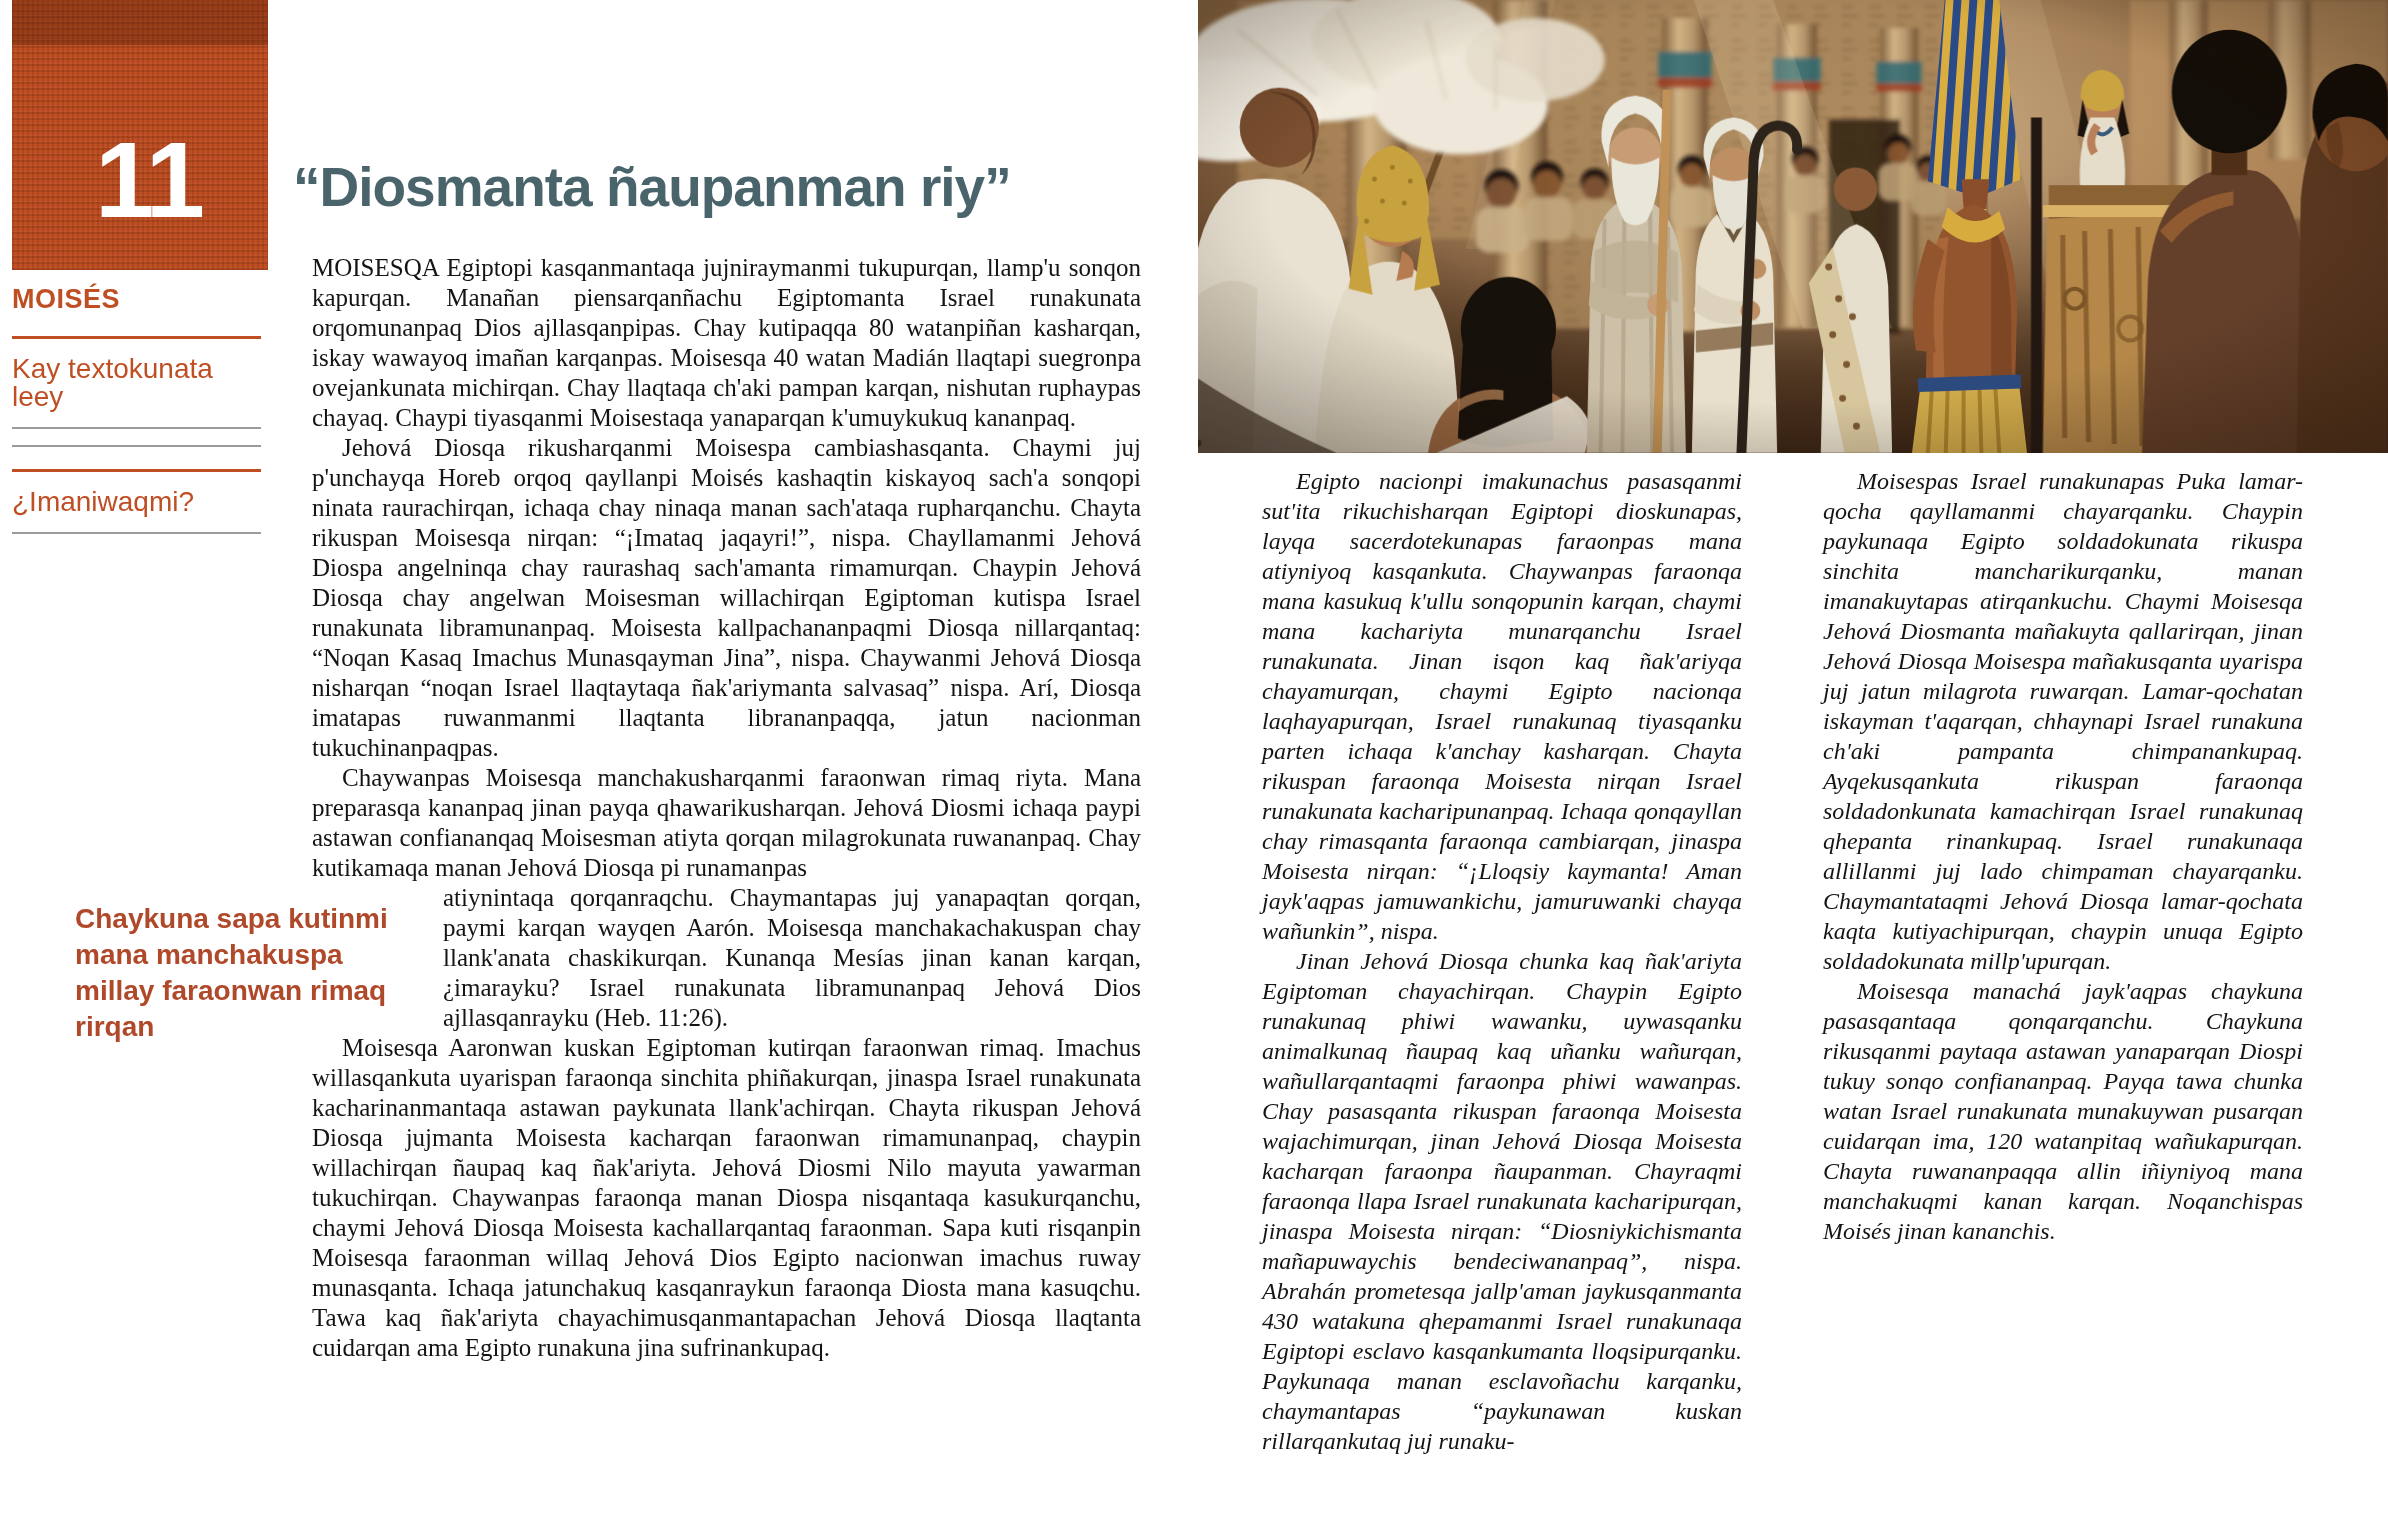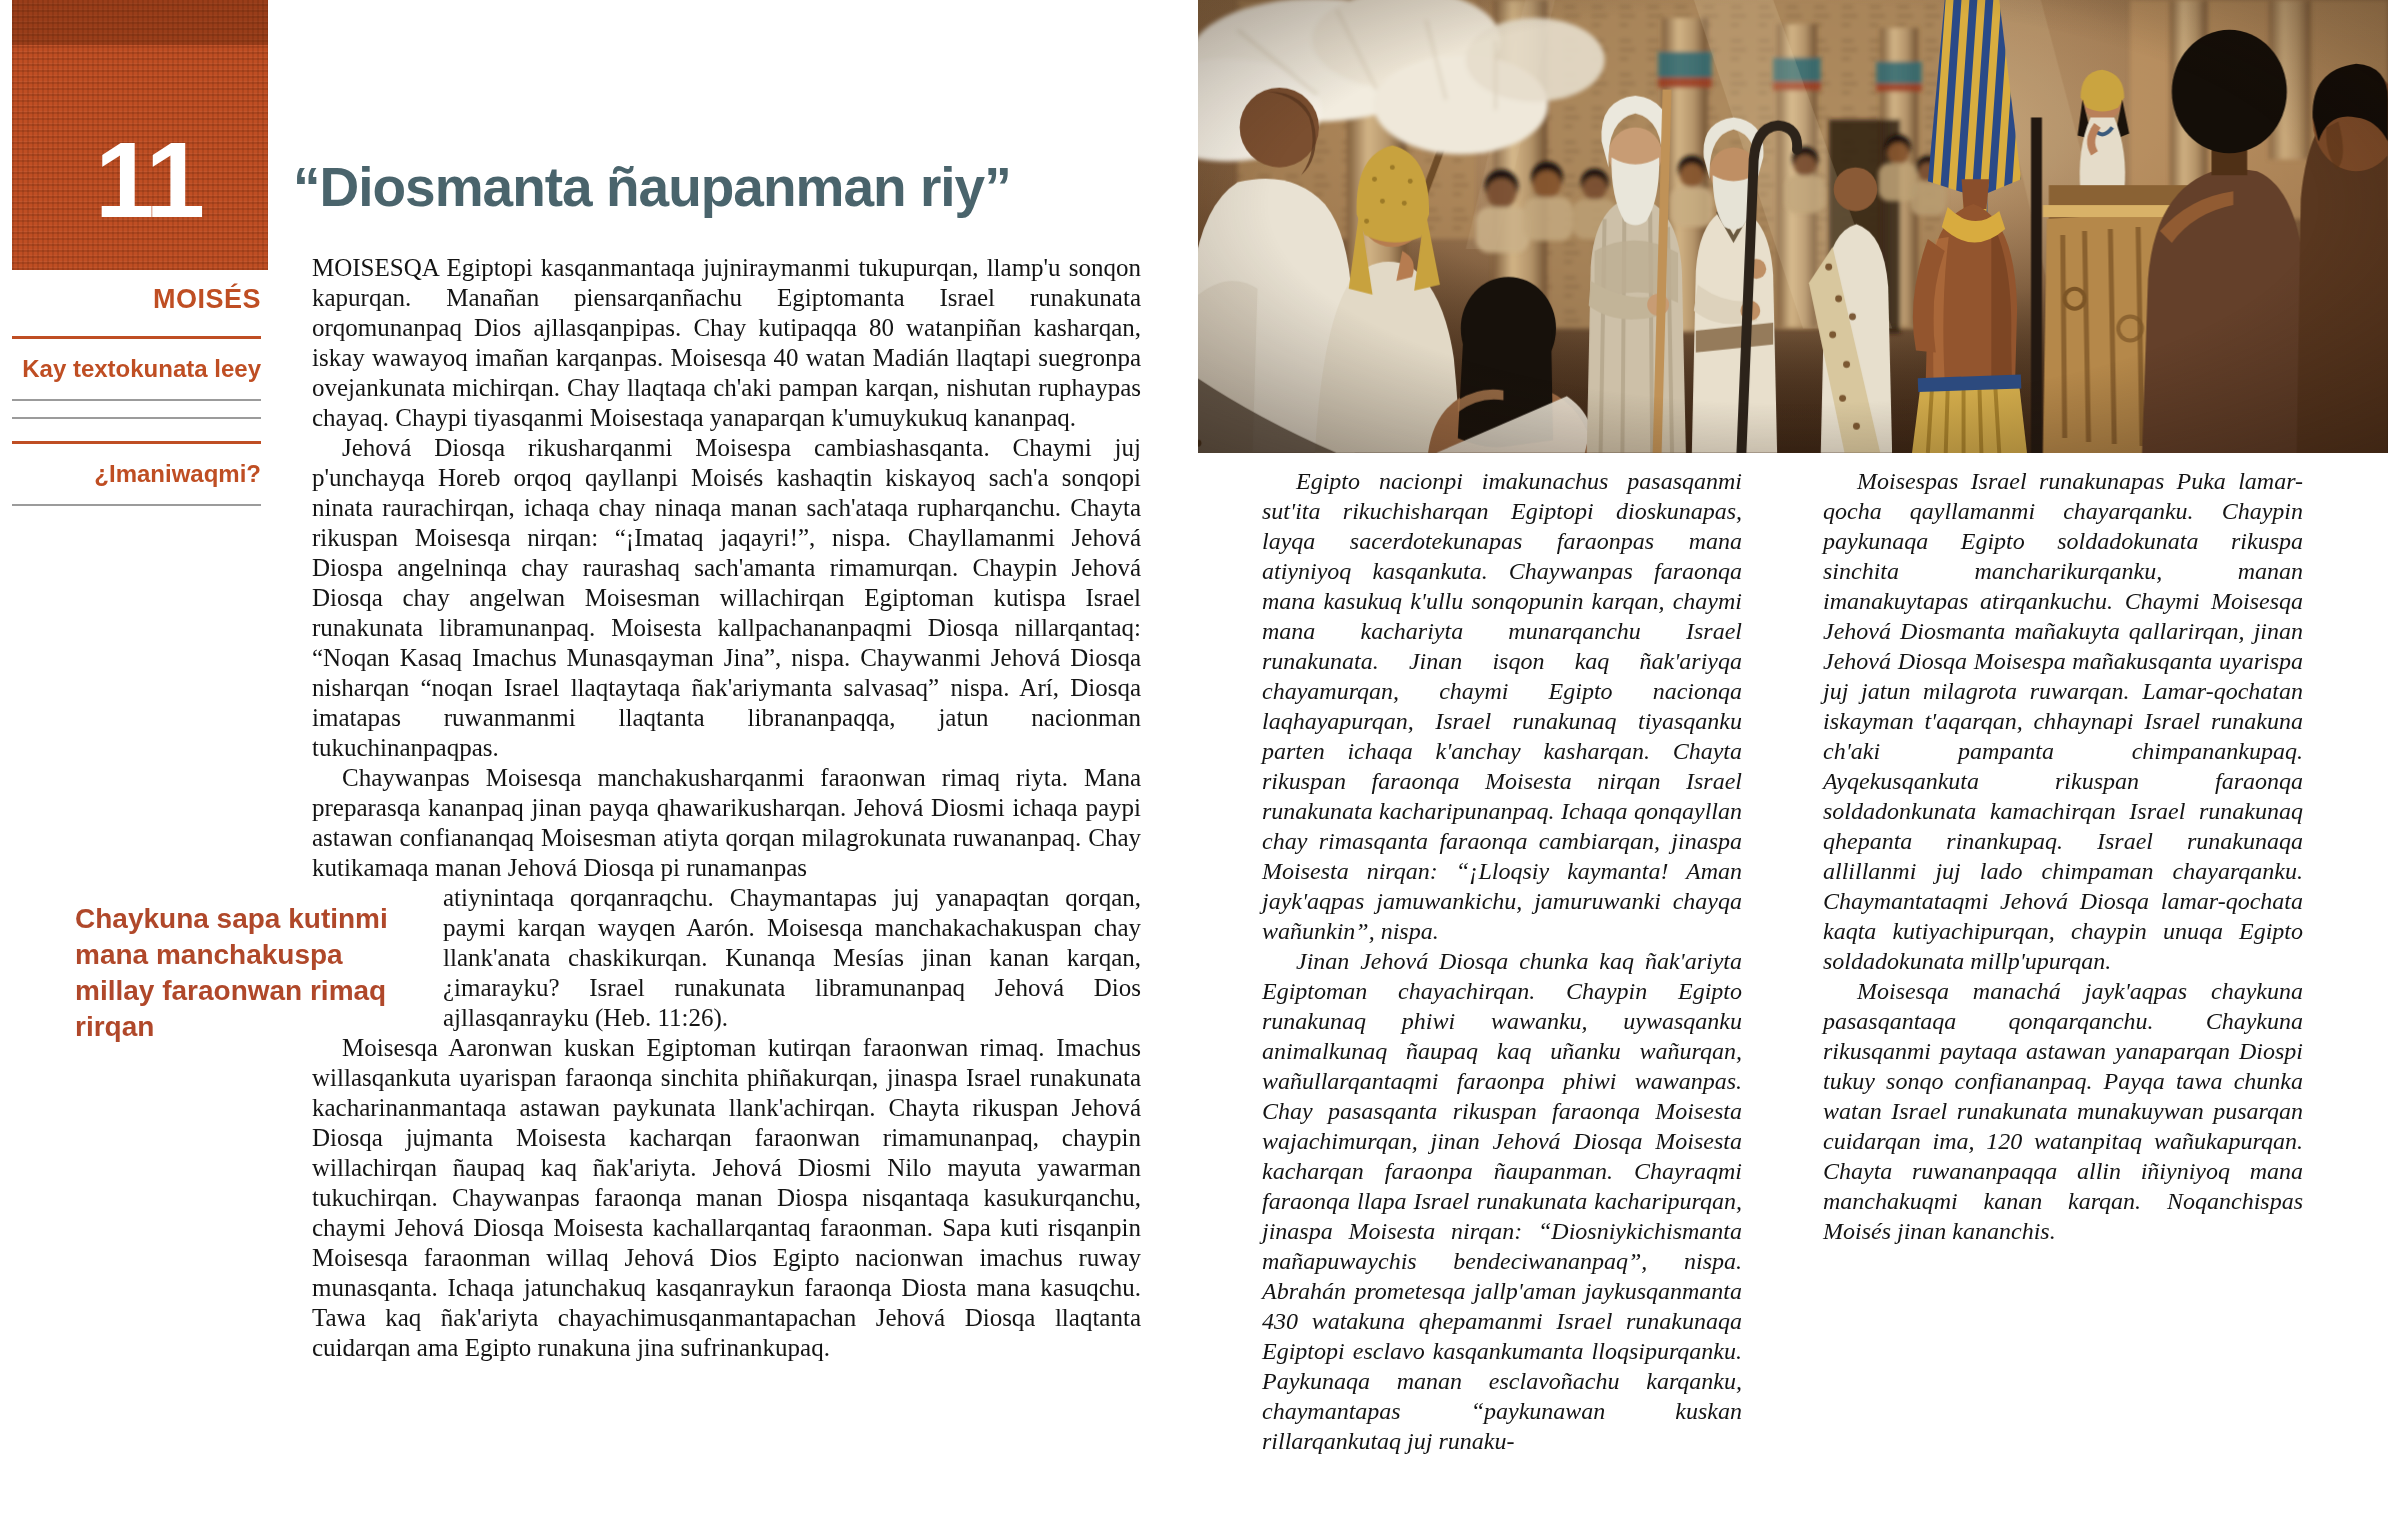--- a/index.html
+++ b/index.html
@@ -33,27 +33,27 @@
       repeating-linear-gradient(90deg, rgba(61,21,4,0.13) 0 2px, transparent 2px 5px);
   }
   .chapter-topband{position:absolute;top:0;left:0;right:0;height:45px;background:rgba(66,22,4,0.30);}
   .chapter-number{
     position:absolute;right:66px;bottom:36px;color:#fff;
     font:700 107px/1 "Liberation Sans",sans-serif;letter-spacing:-3px;
   }
 
   
   .sidebar{
-    position:absolute;left:0;top:284px;width:249px;text-align:right;
+    position:absolute;left:0;top:284px;width:249px;
     font-family:"Liberation Sans",sans-serif;
   }
   .sb-rule{height:2px;background:var(--rule-gray);margin:16px 0 0;}
   .sb-rule.orange{height:3px;background:var(--accent-orange);margin-top:22px;}
   .sb-name{color:var(--accent-orange);font-weight:700;font-size:27px;line-height:30px;letter-spacing:0.5px;}
-  .sb-head{color:var(--accent-orange);font-weight:700;font-size:24px;line-height:28px;margin-top:16px;}
+  .sb-head{color:var(--accent-orange);font-weight:400;font-size:28px;line-height:28px;margin-top:16px;}
   .sb-refs{color:var(--sidebar-teal);font-weight:700;font-size:24px;line-height:30px;margin-top:12px;}
   .sb-question{color:var(--sidebar-teal);font-weight:700;font-size:24px;line-height:30px;margin-top:14px;}
 
   
   .main-col{position:absolute;left:300px;top:157px;width:829px;}
   .article-title{
     margin:0 0 36px -19px;color:var(--heading-teal);
     font:700 55px/60px "Liberation Sans",sans-serif;letter-spacing:-1px;
   }
   .body-p{

